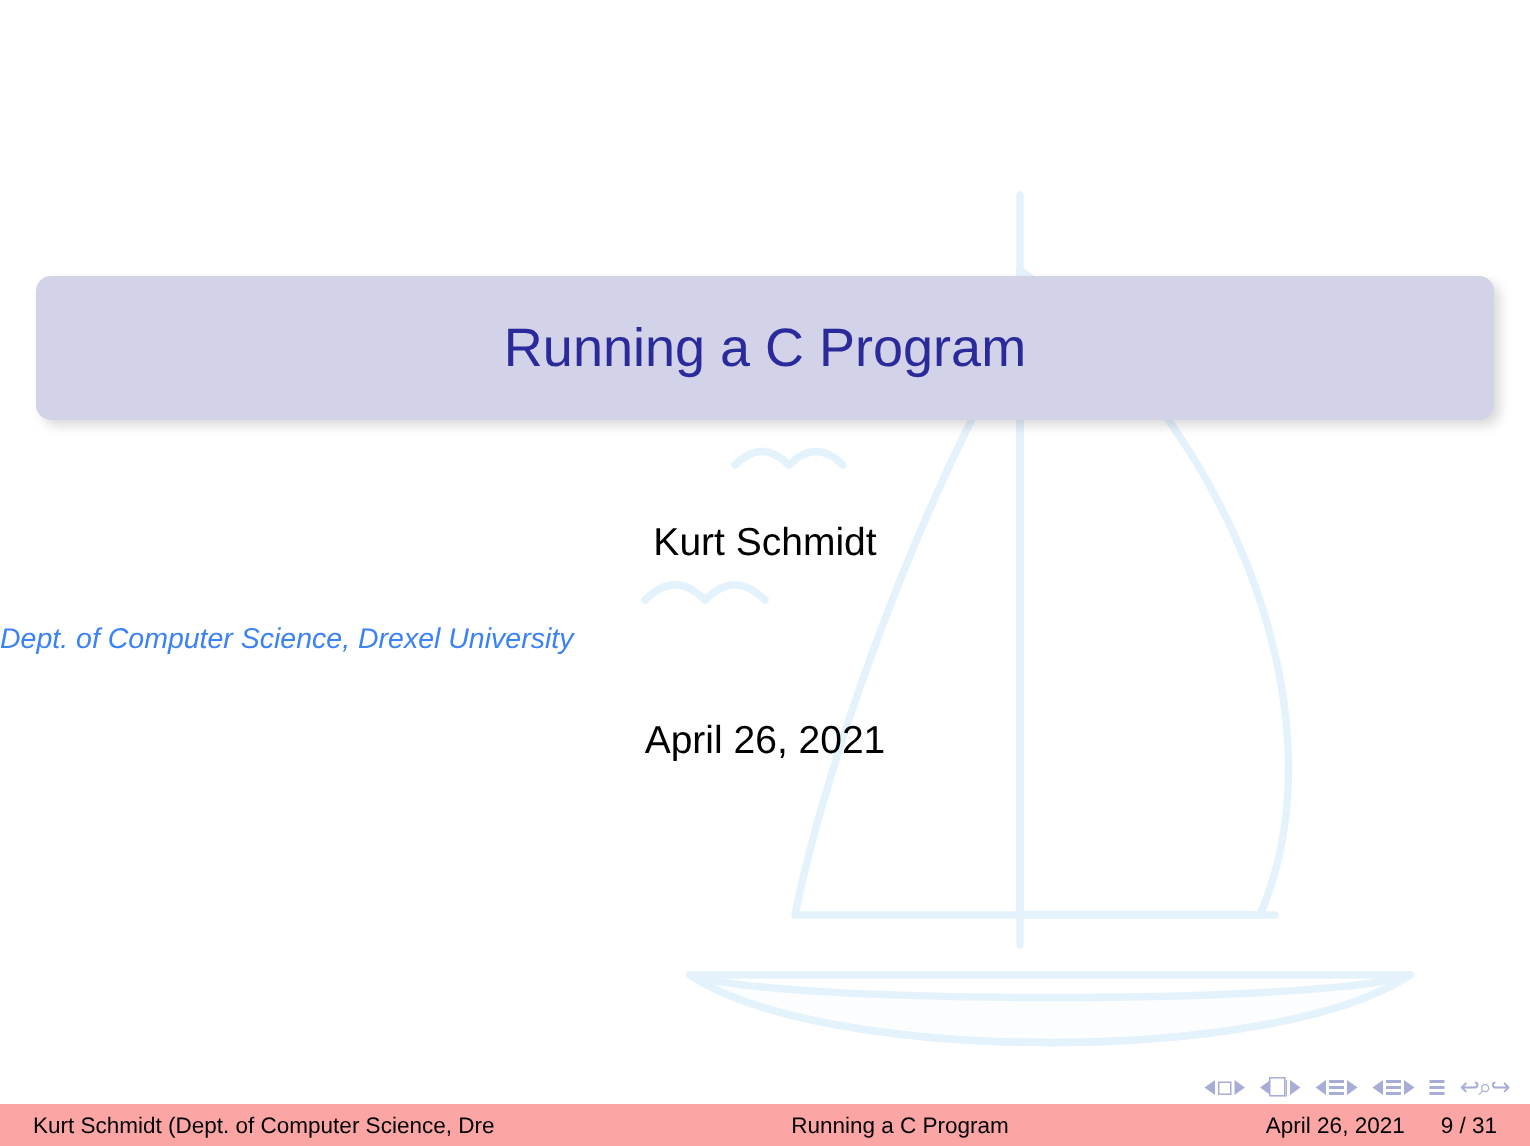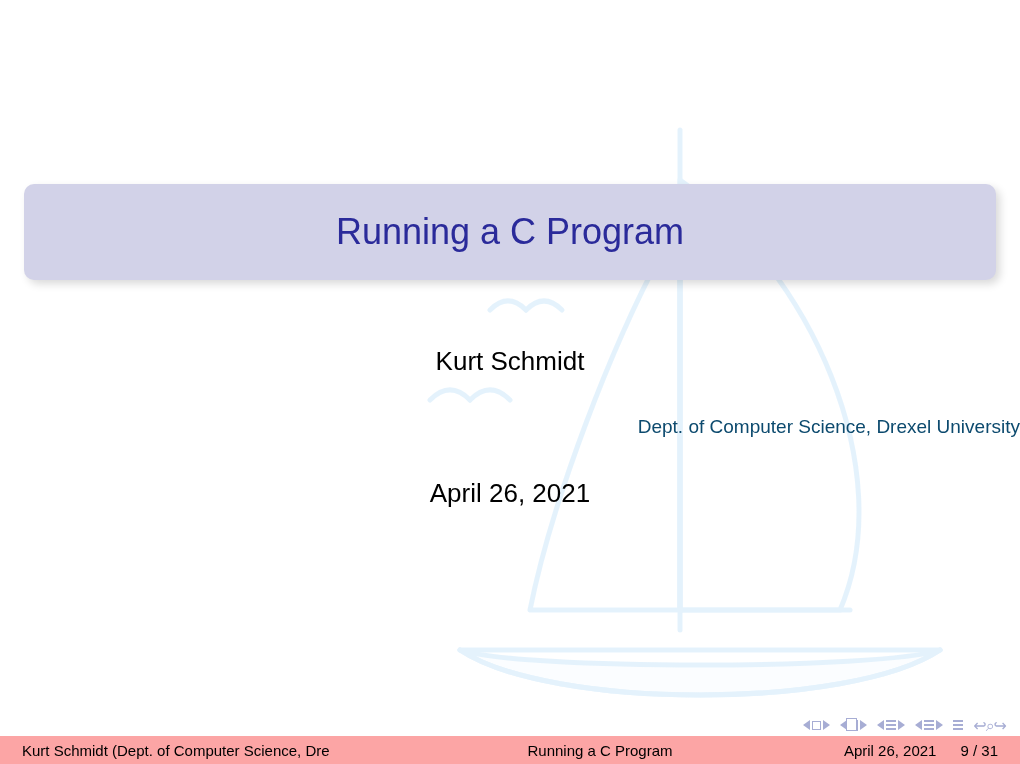--- a/index.html
+++ b/index.html
@@ -32,23 +32,24 @@
       top: 346px;
       left: 0; right: 0;
       text-align: center;
       font-size: 26px;
       color: #000;
     }
     .affil {
       position: absolute;
       top: 416px;
       left: 0; right: 0;
-      text-align: right;
+      text-align: left;
       font-size: 19px;
-      color: #0c4a6e;
+      color: #3b82f6;
+      font-style: italic;
     }
     .date {
       position: absolute;
       top: 478px;
       left: 0; right: 0;
       text-align: center;
       font-size: 26px;
       color: #000;
     }
 

